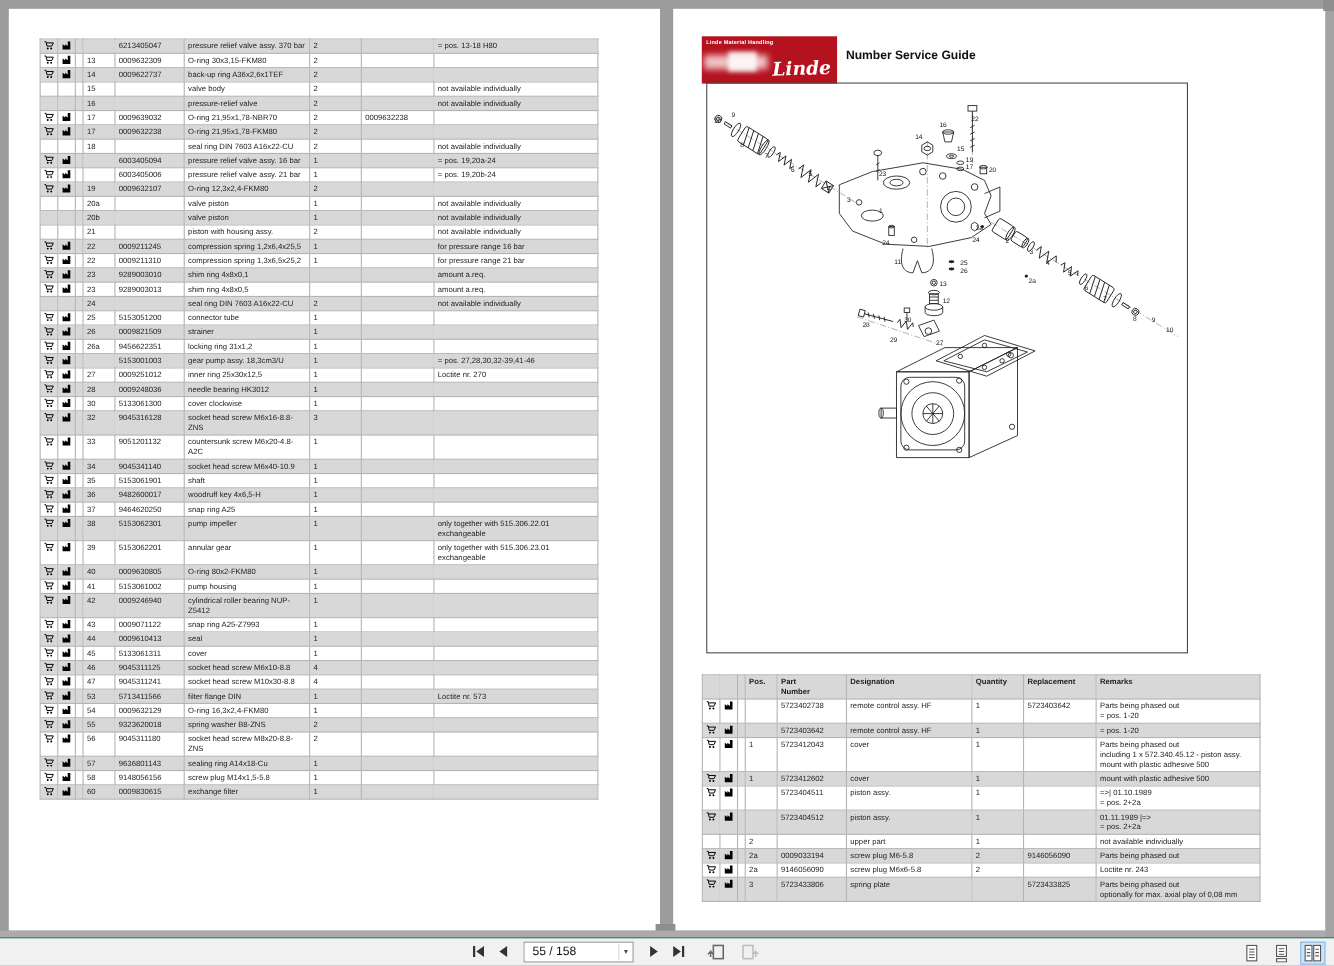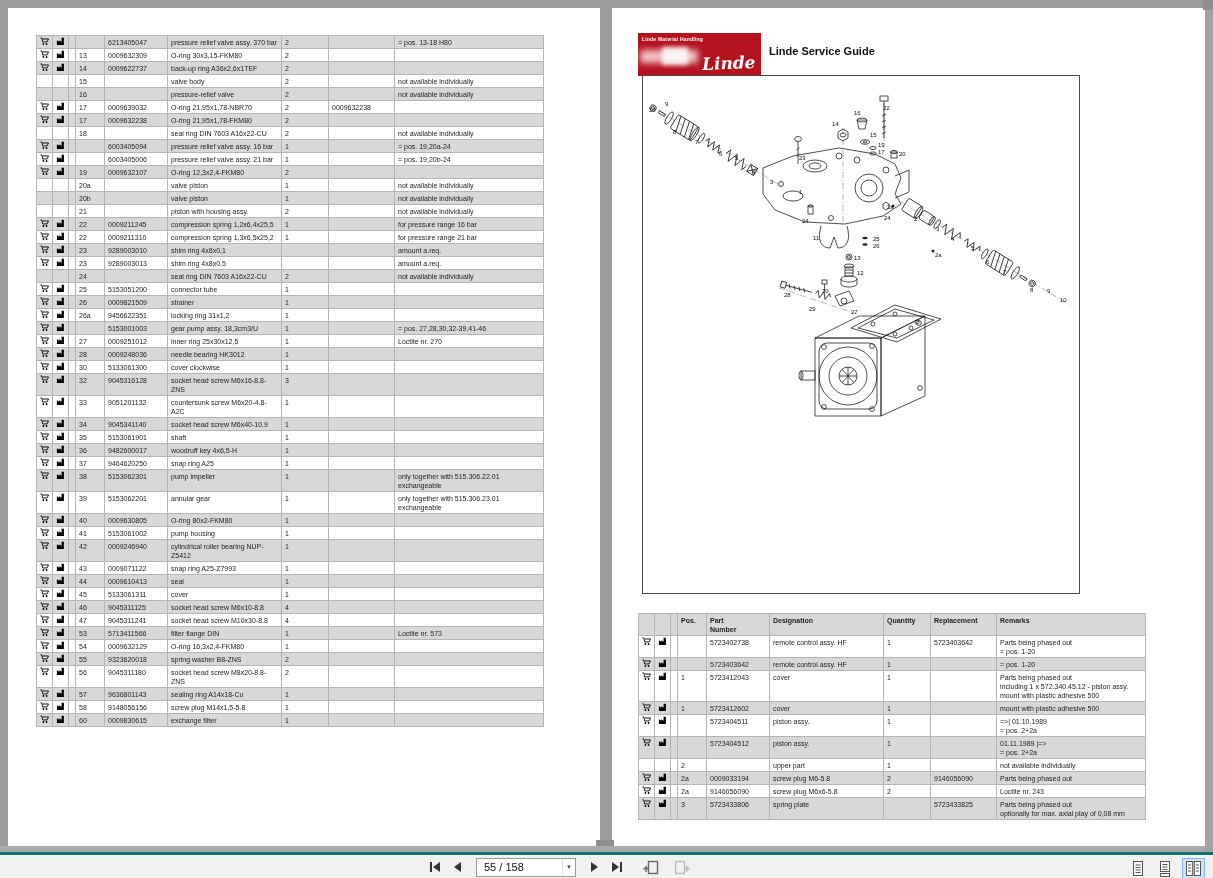--- a/index.html
+++ b/index.html
@@ -32,21 +32,21 @@
   .logo-script{position:absolute;right:6px;bottom:3px;font-family:"DejaVu Serif",serif;font-style:italic;font-weight:bold;font-size:17px;color:#fff;transform:rotate(-2deg);}
   .guide-title{position:absolute;left:157px;top:37px;font-size:11px;font-weight:bold;color:#111;}
   .diagram-box{position:absolute;left:30px;top:67px;width:436px;height:517px;border:1px solid #4a4a4a;}
   .diagram-box svg{display:block;}
   
   .top-strip{position:absolute;left:0;top:0;width:1213px;height:8px;background:#9c9c9c;}
   .vscroll{position:absolute;right:0;top:0;width:8px;height:852px;background:#a3a3a3;}
   .vscroll-corner{position:absolute;right:0;top:0;width:10px;height:10px;background:#8f8f8f;}
   .hscroll{position:absolute;left:0;top:846px;width:1213px;height:6px;background:#ababab;}
   .gap-tab{position:absolute;left:596px;top:840px;width:18px;height:12px;background:#8f8f8f;}
-  .toolbar{position:absolute;left:0;top:852px;width:1213px;height:26px;background:#f1f1f1;border-top:3px solid #0f766e;box-sizing:border-box;}
+  .toolbar{position:absolute;left:0;top:852px;width:1213px;height:26px;background:#f1f1f1;border-top:1px solid #0f766e;box-sizing:border-box;}
   .nav-controls{position:absolute;left:424px;top:2px;display:flex;align-items:center;}
   .tb-btn{width:22px;height:20px;display:flex;align-items:center;justify-content:center;background:transparent;border:none;padding:0;cursor:pointer;}
   .page-combo{display:flex;align-items:center;border:1px solid #999;background:#fff;height:17px;width:98px;margin:0 8px;}
   .page-combo input{border:none;outline:none;width:78px;height:15px;font-size:11px;font-family:"Liberation Sans",sans-serif;padding:0 0 0 7px;color:#111;}
   .combo-arrow{width:13px;height:15px;font-size:7px;color:#444;display:flex;align-items:center;justify-content:center;border-left:1px solid #ddd;}
   .view-btns{margin-left:12px;display:flex;gap:8px;}
   .layout-controls{position:absolute;right:8px;top:3px;display:flex;gap:7px;align-items:center;}
   .layout-btn{padding:1px 2px;border:1px solid transparent;background:transparent;display:flex;}
   .layout-btn.sel{background:#cde3f7;border:1px solid #86b7e6;}
   .dg-label{font-size:6px;fill:#111;}
@@ -858,21 +858,21 @@
     </table>
   </div>
 
   <div class="page page-right">
     <div class="logo">
       <div class="logo-small">Linde Material Handling</div>
       <div class="logo-blur1"></div>
       <div class="logo-blur2"></div>
       <div class="logo-script">Linde</div>
     </div>
-    <div class="guide-title">Linde Service Guide</div>
+    <div class="guide-title">Number Service Guide</div>
 
     <div class="diagram-box">
       <svg width="436" height="517" viewBox="0 0 436 517">
 
         <line class="dg-axis" x1="8" y1="30" x2="138" y2="110"></line>
         <line class="dg-axis" x1="258" y1="126" x2="428" y2="230"></line>
         <line class="dg-axis" x1="136" y1="212" x2="214" y2="238"></line>
         <line class="dg-axis" x1="241" y1="26" x2="241" y2="72"></line>
         <line class="dg-axis" x1="200" y1="52" x2="200" y2="150"></line>
 

